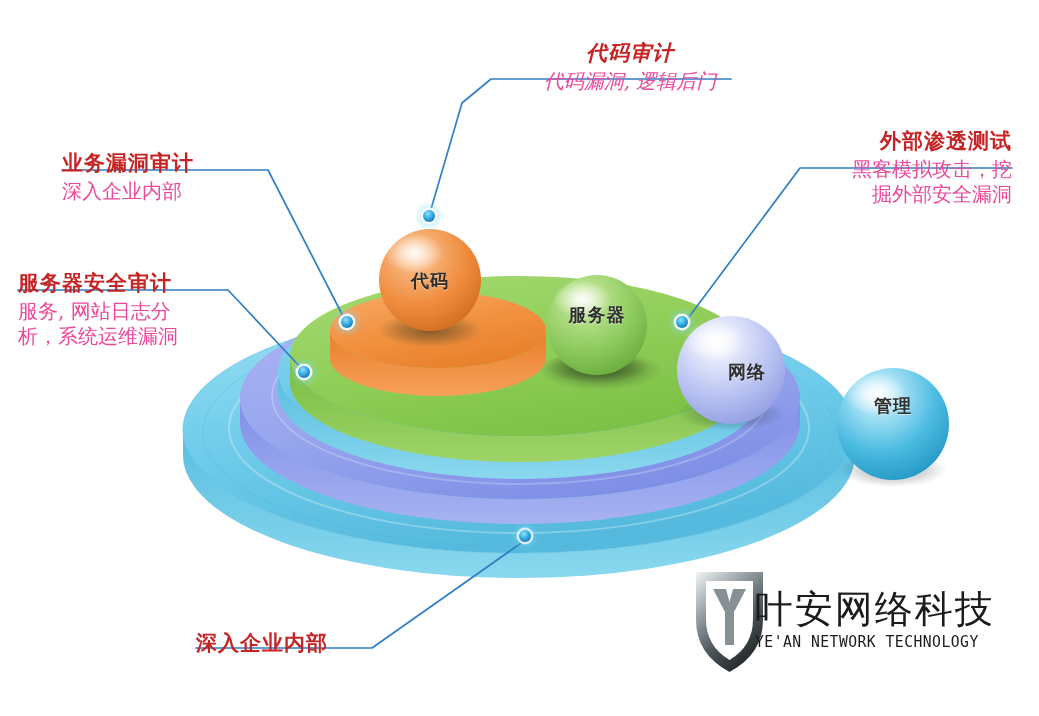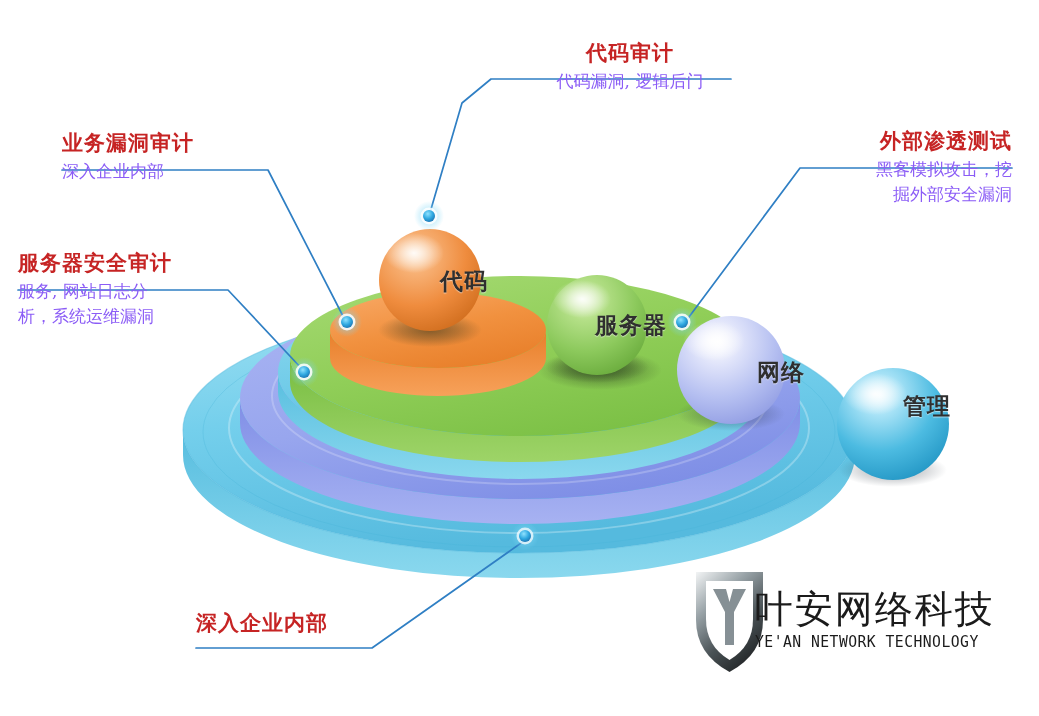--- a/index.html
+++ b/index.html
@@ -34,44 +34,43 @@
   .callout .title {
     color: #c62424;
     font-weight: bold;
     font-size: 21px;
     line-height: 26px;
     letter-spacing: 1px;
     white-space: nowrap;
     font-family: "DejaVu Sans", "Liberation Sans", sans-serif;
   }
   .callout .desc {
-    color: #8b5cf6;
-    font-size: 17px;
+    color: #ec4899;
+    font-size: 20px;
     line-height: 25px;
     font-family: "DejaVu Serif", "Liberation Serif", serif;
     padding-top: 3px;
   }
   .callout.align-right { text-align: right; }
   .callout.align-center { text-align: center; }
-  .callout.align-left { text-align: left; }
+  .callout.align-left { text-align: left; margin-top: 20px; }
 
   .callout .desc .line { display: block; white-space: nowrap; }
 
   
   .sphere-label {
     position: absolute;
     color: #2f2f2f;
-    font-size: 23px;
+    font-size: 18px;
     font-weight: bold;
     letter-spacing: 1px;
     white-space: nowrap;
     transform: translate(-50%, -50%);
     text-shadow: 0 1px 1px rgba(255,255,255,.55);
     font-family: "DejaVu Sans", "Liberation Sans", sans-serif;
-    margin-left: 34px;
   }
 
   
   #watermark {
     position: absolute;
     left: 688px;
     top: 565px;
     width: 310px;
     height: 110px;
     display: flex;
@@ -309,25 +308,25 @@
           <stop offset="100%" stop-color="#15191b"></stop>
         </linearGradient>
       </defs>
       <path d="M696,572 L763,572 L763,620 Q763,654 729.5,672 Q696,654 696,620 Z" fill="url(#gShield)"></path>
       <path d="M706,581 L753,581 L753,619 Q753,646 729.5,660 Q706,646 706,619 Z" fill="#ffffff"></path>
       <path d="M713,589 L726,589 L729.5,602 L733,589 L746,589 L734,612 L734,645 L725,645 L725,612 Z" fill="#7d888d"></path>
     </g>
   </svg>
 
   <div class="sphere-label" style="left:430px; top:281px;">代码</div>
-  <div class="sphere-label" style="left:597px; top:325px;">服务器</div>
+  <div class="sphere-label" style="left:597px; top:315px;">服务器</div>
   <div class="sphere-label" style="left:747px; top:372px;">网络</div>
   <div class="sphere-label" style="left:893px; top:406px;">管理</div>
 
-  <div class="callout align-center" style="left:520px; top:40px; width:220px;">
+  <div class="callout align-center" style="left:520px; top:40px; width:220px;font-style:italic;">
     <div class="title">代码审计</div>
     <div class="desc">
       <span class="line">代码漏洞, 逻辑后门</span>
     </div>
   </div>
 
   <div class="callout align-left" style="left:62px; top:130px; width:210px;">
     <div class="title">业务漏洞审计</div>
     <div class="desc">
       <span class="line">深入企业内部</span>

